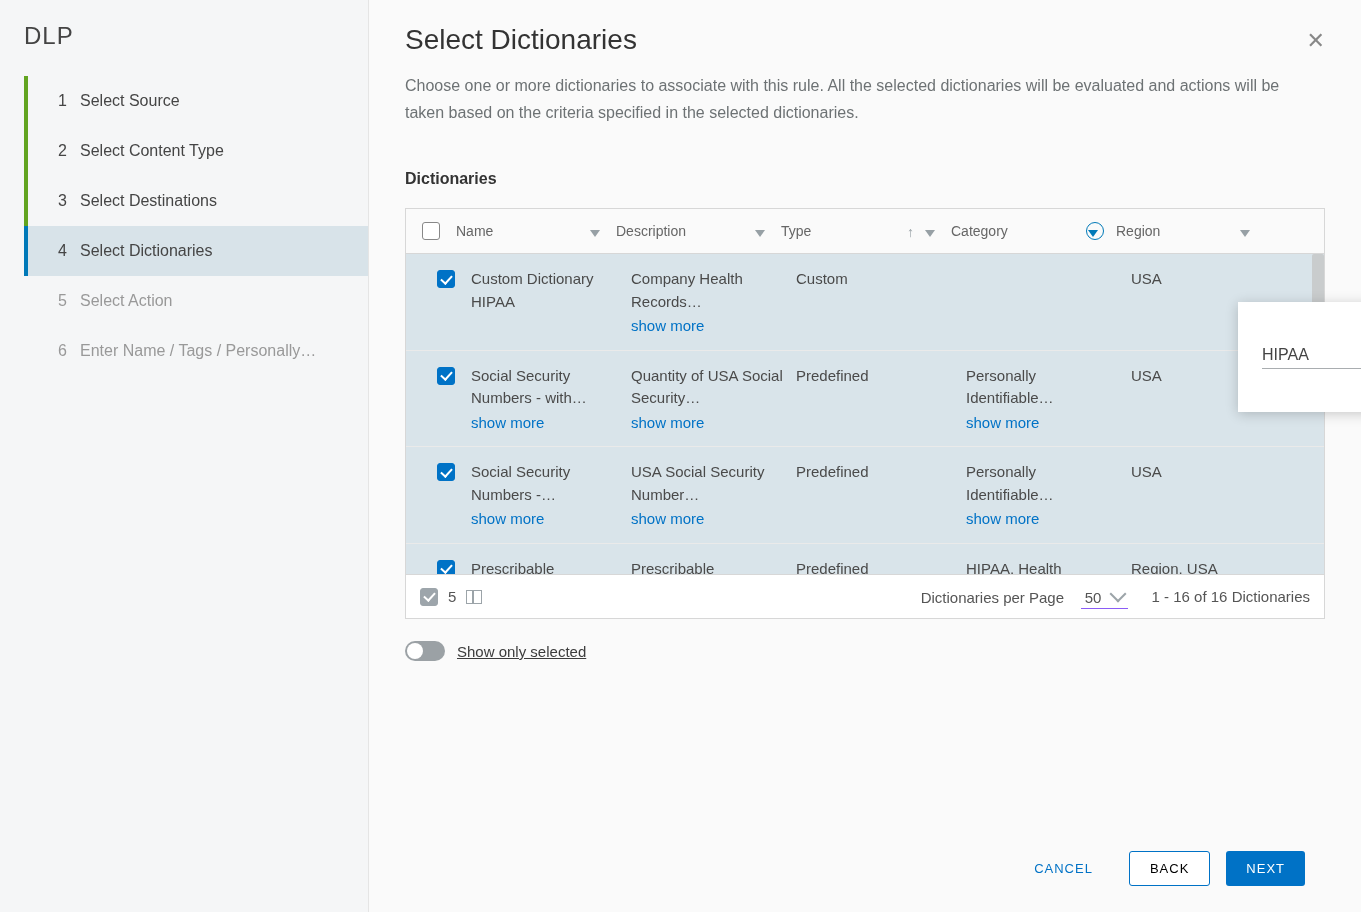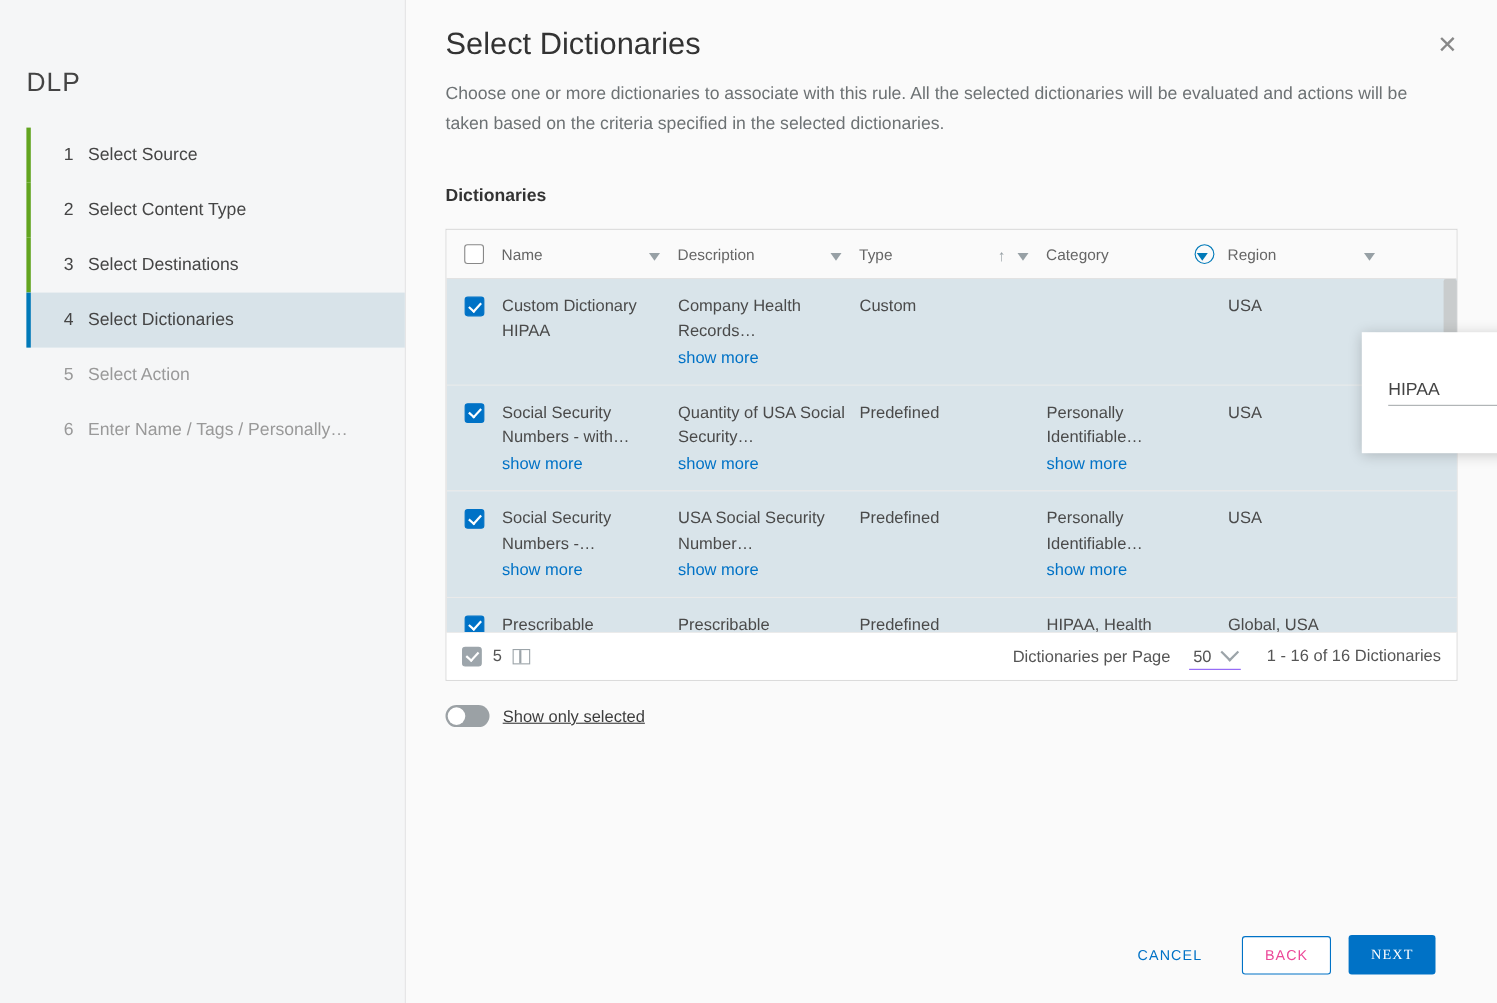--- a/index.html
+++ b/index.html
@@ -18,21 +18,20 @@
     background: #f5f6f7;
     border-right: 1px solid #e5e5e5;
     padding-top: 22px;
   }
   .app-title {
     font-size: 24px;
     font-weight: 300;
     letter-spacing: 1px;
     color: #444;
     padding: 0 24px 26px 24px;
-    margin-top: 40px;
   }
   .step-list { list-style: none; padding-left: 20px; }
   .step-item {
     display: flex;
     align-items: center;
     padding: 16px 18px 16px 30px;
     font-size: 16px;
     color: #454545;
     position: relative;
     border-left: 4px solid transparent;
@@ -98,21 +97,21 @@
     color: #666;
     font-size: 14px;
     height: 45px;
     align-items: center;
   }
   .tbody { height: 320px; overflow-y: auto; position: relative; }
   .tbody-row {
     display: flex;
     border-bottom: 1px solid #eaeaea;
     align-items: flex-start;
-    padding: 14px 0 12px 0;
+    padding: 14px 0 12px 15px;
     font-size: 15px;
     color: #4a4a4a;
   }
   .tbody-row.selected { background: #d9e4ea; }
   .col-check { width: 50px; display: flex; justify-content: center; padding-top: 2px;}
   .col-name  { width: 160px; padding-right: 10px; }
   .col-desc  { width: 165px; padding-right: 10px; }
   .col-type  { width: 170px; padding-right: 10px; }
   .col-cat   { width: 165px; padding-right: 10px; }
   .col-reg   { width: 150px; padding-right: 10px; }
@@ -204,22 +203,22 @@
   .footer-btns {
     position:absolute; bottom:26px; right:56px;
     display:flex; gap:16px; align-items:center;
   }
   .btn {
     font-size:13px; letter-spacing:1px; font-weight:500;
     padding:10px 20px; border-radius:3px; cursor:pointer;
     display:inline-flex; align-items:center; justify-content:center;
   }
   .btn-text { color:#0072c6; background:transparent; }
-  .btn-outline { color:#ec4899; background:#fff; border:1px solid #0072c6; padding:9px 20px;}
-  .btn-primary { color:#fff; background:#0072c6;font-family:Liberation Serif, serif; }
+  .btn-outline { color:#000000; background:#fff; border:1px solid #0072c6; padding:9px 20px;}
+  .btn-primary { color:#fff; background:#0072c6; }
 
   .tri-down { width:0; height:0; border-left:5px solid transparent; border-right:5px solid transparent; border-top:7px solid currentColor; display:inline-block;}
 
 </style>
 </head>
 <body>
 
 <div class="sidebar">
   <div class="app-title">DLP</div>
   <ul class="step-list" id="step-list">
@@ -329,21 +328,21 @@
           <div class="col-reg cell-text">USA</div>
         </div>
         <div class="tbody-row selected">
           <div class="col-check">
             <span class="checkbox checked"></span>
           </div>
           <div class="col-name cell-text">Prescribable</div>
           <div class="col-desc cell-text">Prescribable</div>
           <div class="col-type cell-text">Predefined</div>
           <div class="col-cat cell-text">HIPAA, Health</div>
-          <div class="col-reg cell-text">Global, USA</div>
+          <div class="col-reg cell-text">Region, USA</div>
         </div>
       </div>
 
     <div class="tfoot-row">
       <div class="tfoot-left">
         <span class="checkbox mixed"></span>
         <span>5</span>
         <span class="col-picker-icon"></span>
       </div>
       <div class="tfoot-right">

